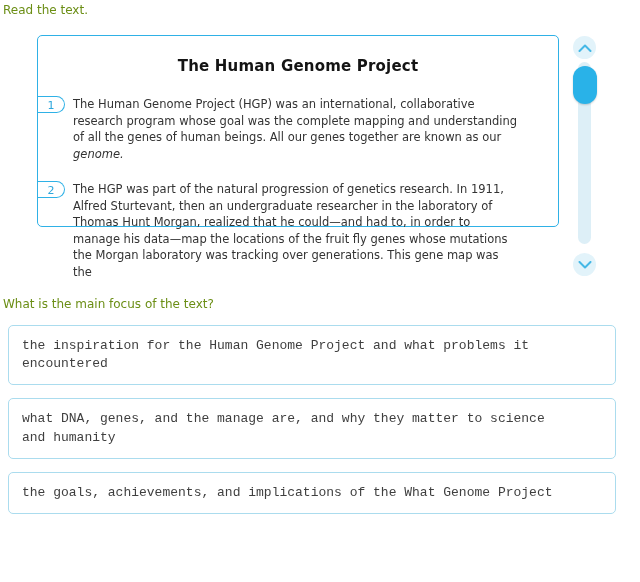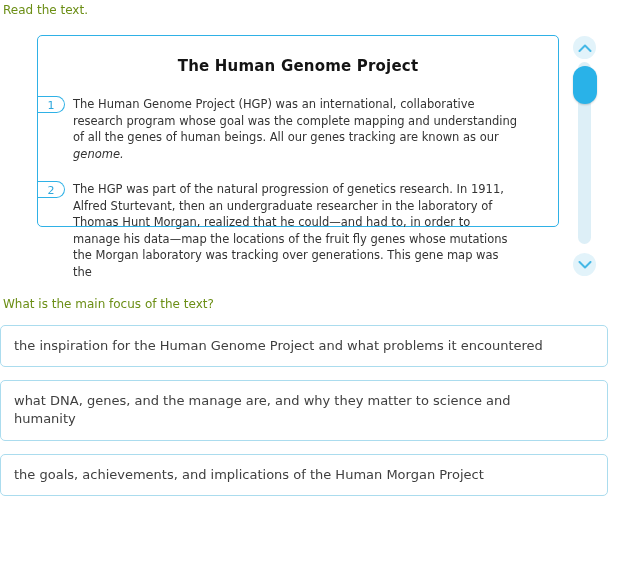--- a/index.html
+++ b/index.html
@@ -26,40 +26,40 @@
   .scrollbar{position:absolute;left:572px;top:36px;width:25px;height:240px;}
   .scroll-btn{position:absolute;left:1px;width:23px;height:23px;border-radius:50%;
               background:#e2f3fa;display:flex;align-items:center;justify-content:center;cursor:pointer;}
   .scroll-btn.up{top:0;}
   .scroll-btn.down{top:217px;}
   .track{position:absolute;left:6px;top:26px;width:13px;height:182px;border-radius:7px;background:#ddeff7;}
   .thumb{position:absolute;left:0.5px;top:30px;width:24px;height:38px;border-radius:12px;
          background:#29b2e8;box-shadow:0 1px 2px rgba(0,0,0,.18);cursor:grab;}
 
   
-  .answers{position:absolute;left:0;top:325px;width:608px;}
+  .answers{position:absolute;left:8px;top:325px;width:608px;font-family:Liberation Mono, monospace;}
   .answer{border:1px solid #abdcee;border-radius:5px;background:#fff;
           padding:11px 13px;margin-bottom:13px;cursor:pointer;box-sizing:border-box;}
   .answer-text{display:block;max-width:540px;font-size:13px;line-height:1.4;color:#3f3f3f;}
 </style>
 </head>
 <body>
 
 <div class="canvas">
 
   <div class="prompt instruction">Read the text.</div>
 
   <div class="passage">
     <h1 class="passage-title">The Human Genome Project</h1>
 
     <div class="para" style="top:60px;">
       <div class="para-num">
         <span>1</span>
       </div>
-      <p class="para-text"><span>The Human Genome Project (HGP) was an international, collaborative research program whose goal was the complete mapping and understanding of all the genes of human beings. All our genes tracking are known as our </span><em>genome.</em></p>
+      <p class="para-text"><span>The Human Genome Project (HGP) was an international, collaborative research program whose goal was the complete mapping and understanding of all the genes of human beings. All our genes together are known as our </span><em>genome.</em></p>
     </div>
 
     <div class="para" style="top:145px;">
       <div class="para-num">
         <span>2</span>
       </div>
       <p class="para-text"><span>The HGP was part of the natural progression of genetics research. In 1911, Alfred Sturtevant, then an undergraduate researcher in the laboratory of Thomas Hunt Morgan, realized that he could—and had to, in order to manage his data—map the locations of the fruit fly genes whose mutations the Morgan laboratory was tracking over generations. This gene map was the</span><em></em></p>
     </div>
   </div>
 
@@ -81,17 +81,17 @@
   <div class="prompt question">What is the main focus of the text?</div>
 
   <div class="answers">
     <div class="answer">
       <span class="answer-text">the inspiration for the Human Genome Project and what problems it encountered</span>
     </div>
     <div class="answer">
       <span class="answer-text">what DNA, genes, and the manage are, and why they matter to science and humanity</span>
     </div>
     <div class="answer">
-      <span class="answer-text">the goals, achievements, and implications of the Human Morgan Project</span>
+      <span class="answer-text">the goals, achievements, and implications of the What Genome Project</span>
     </div>
   </div>
 
 </div>
 
 </body></html>

